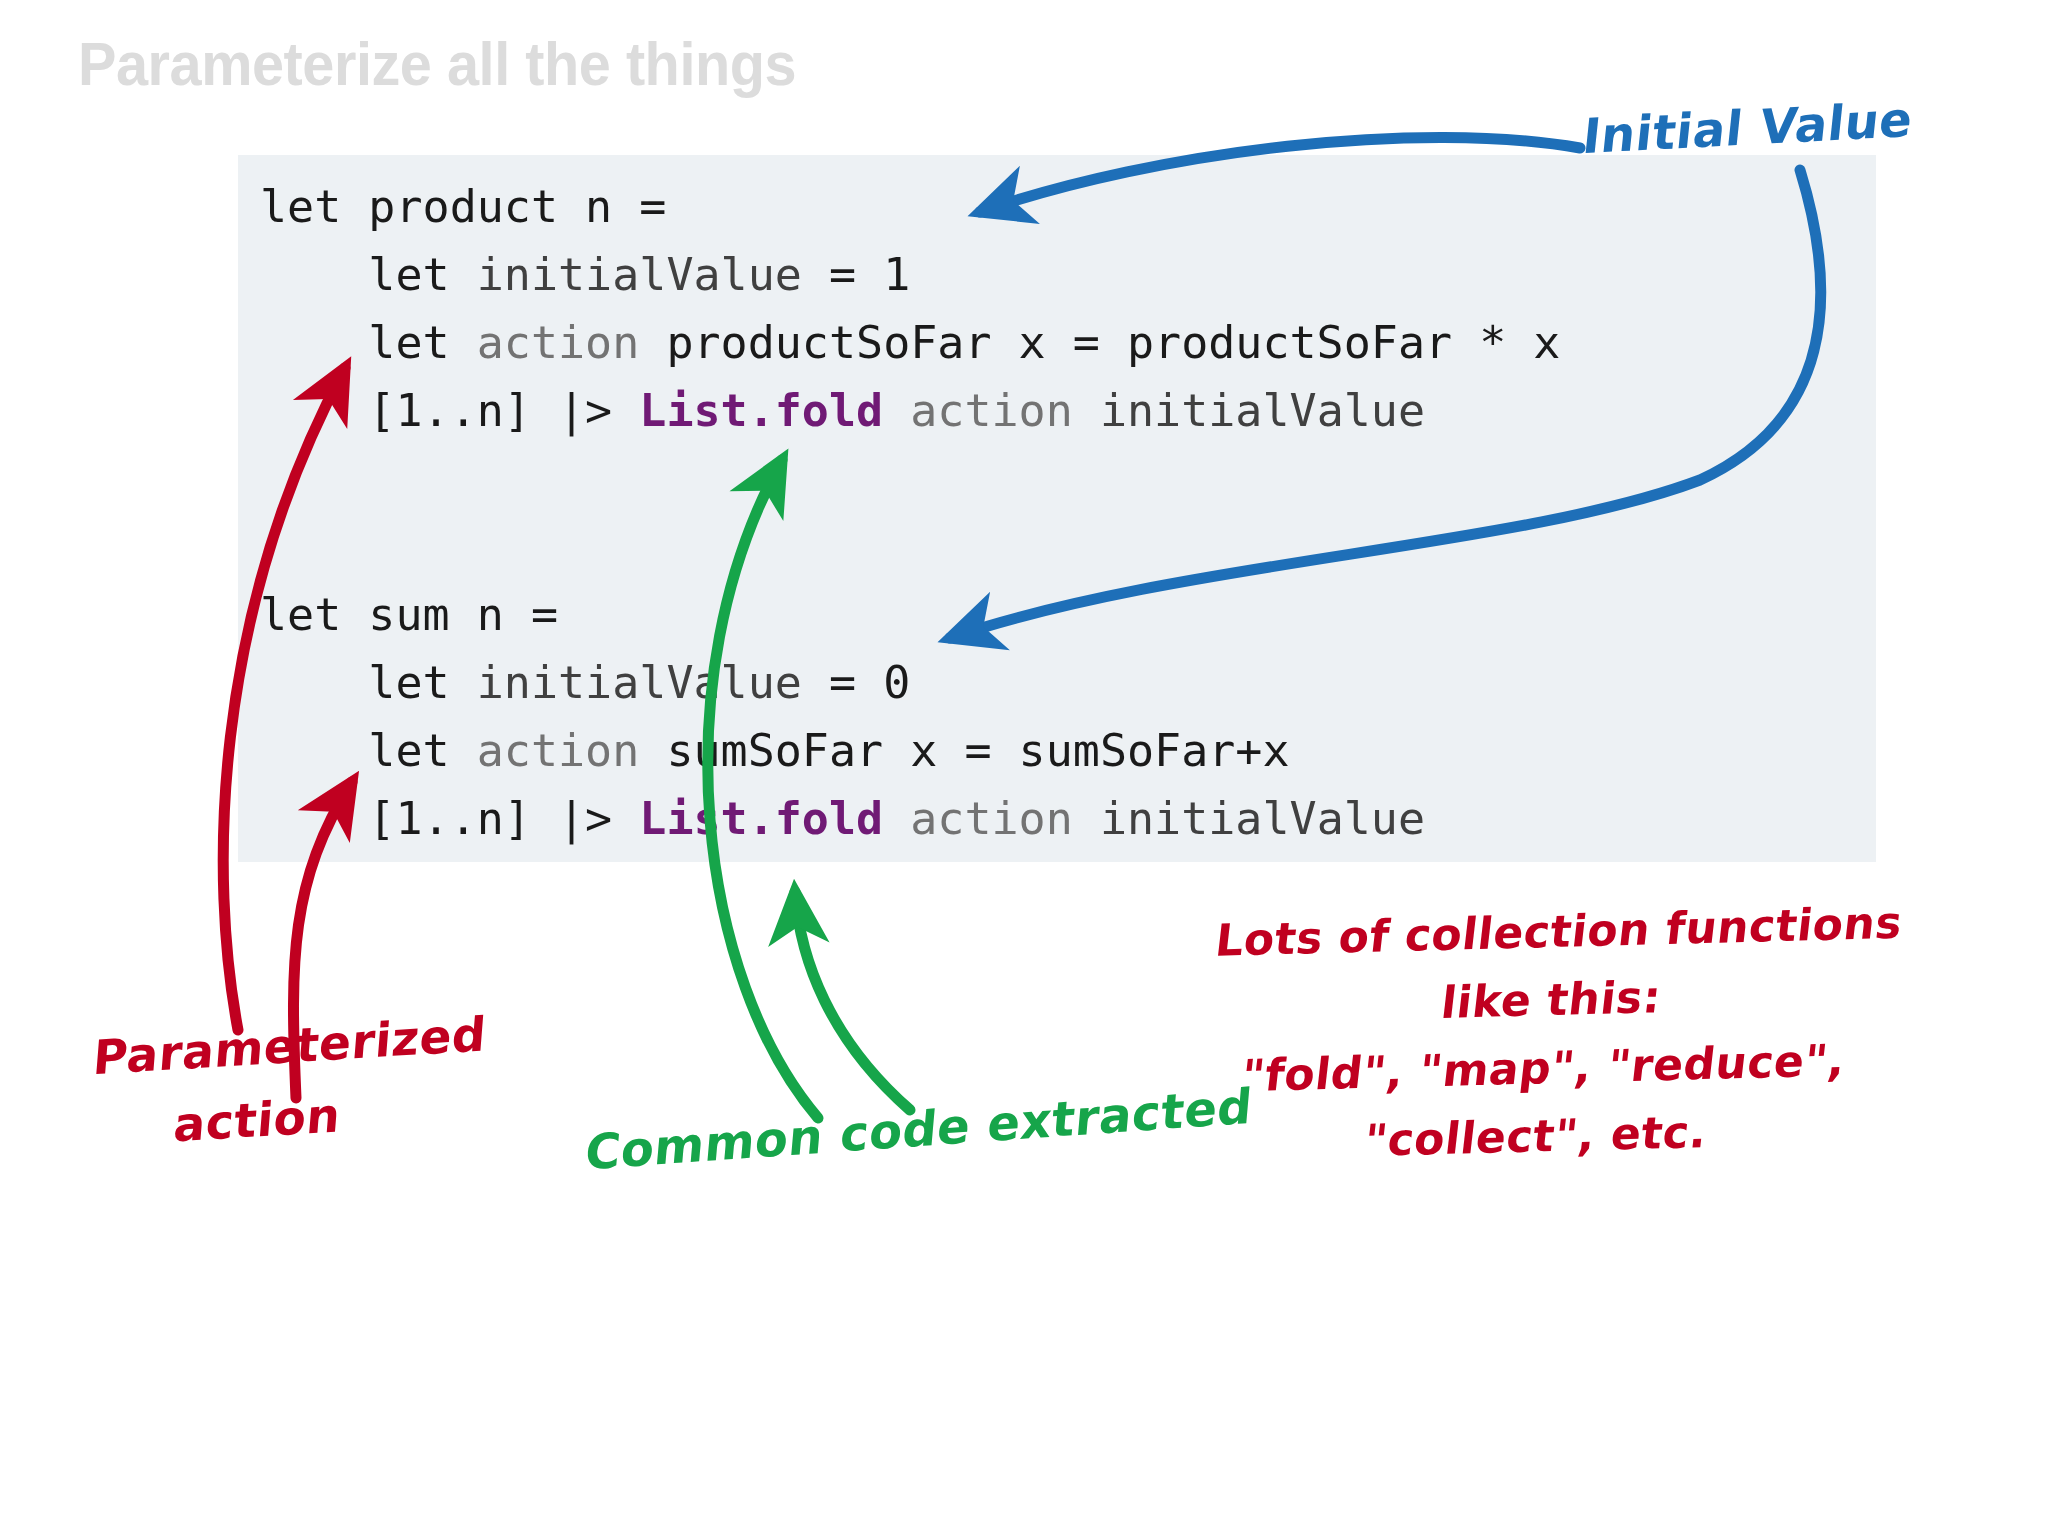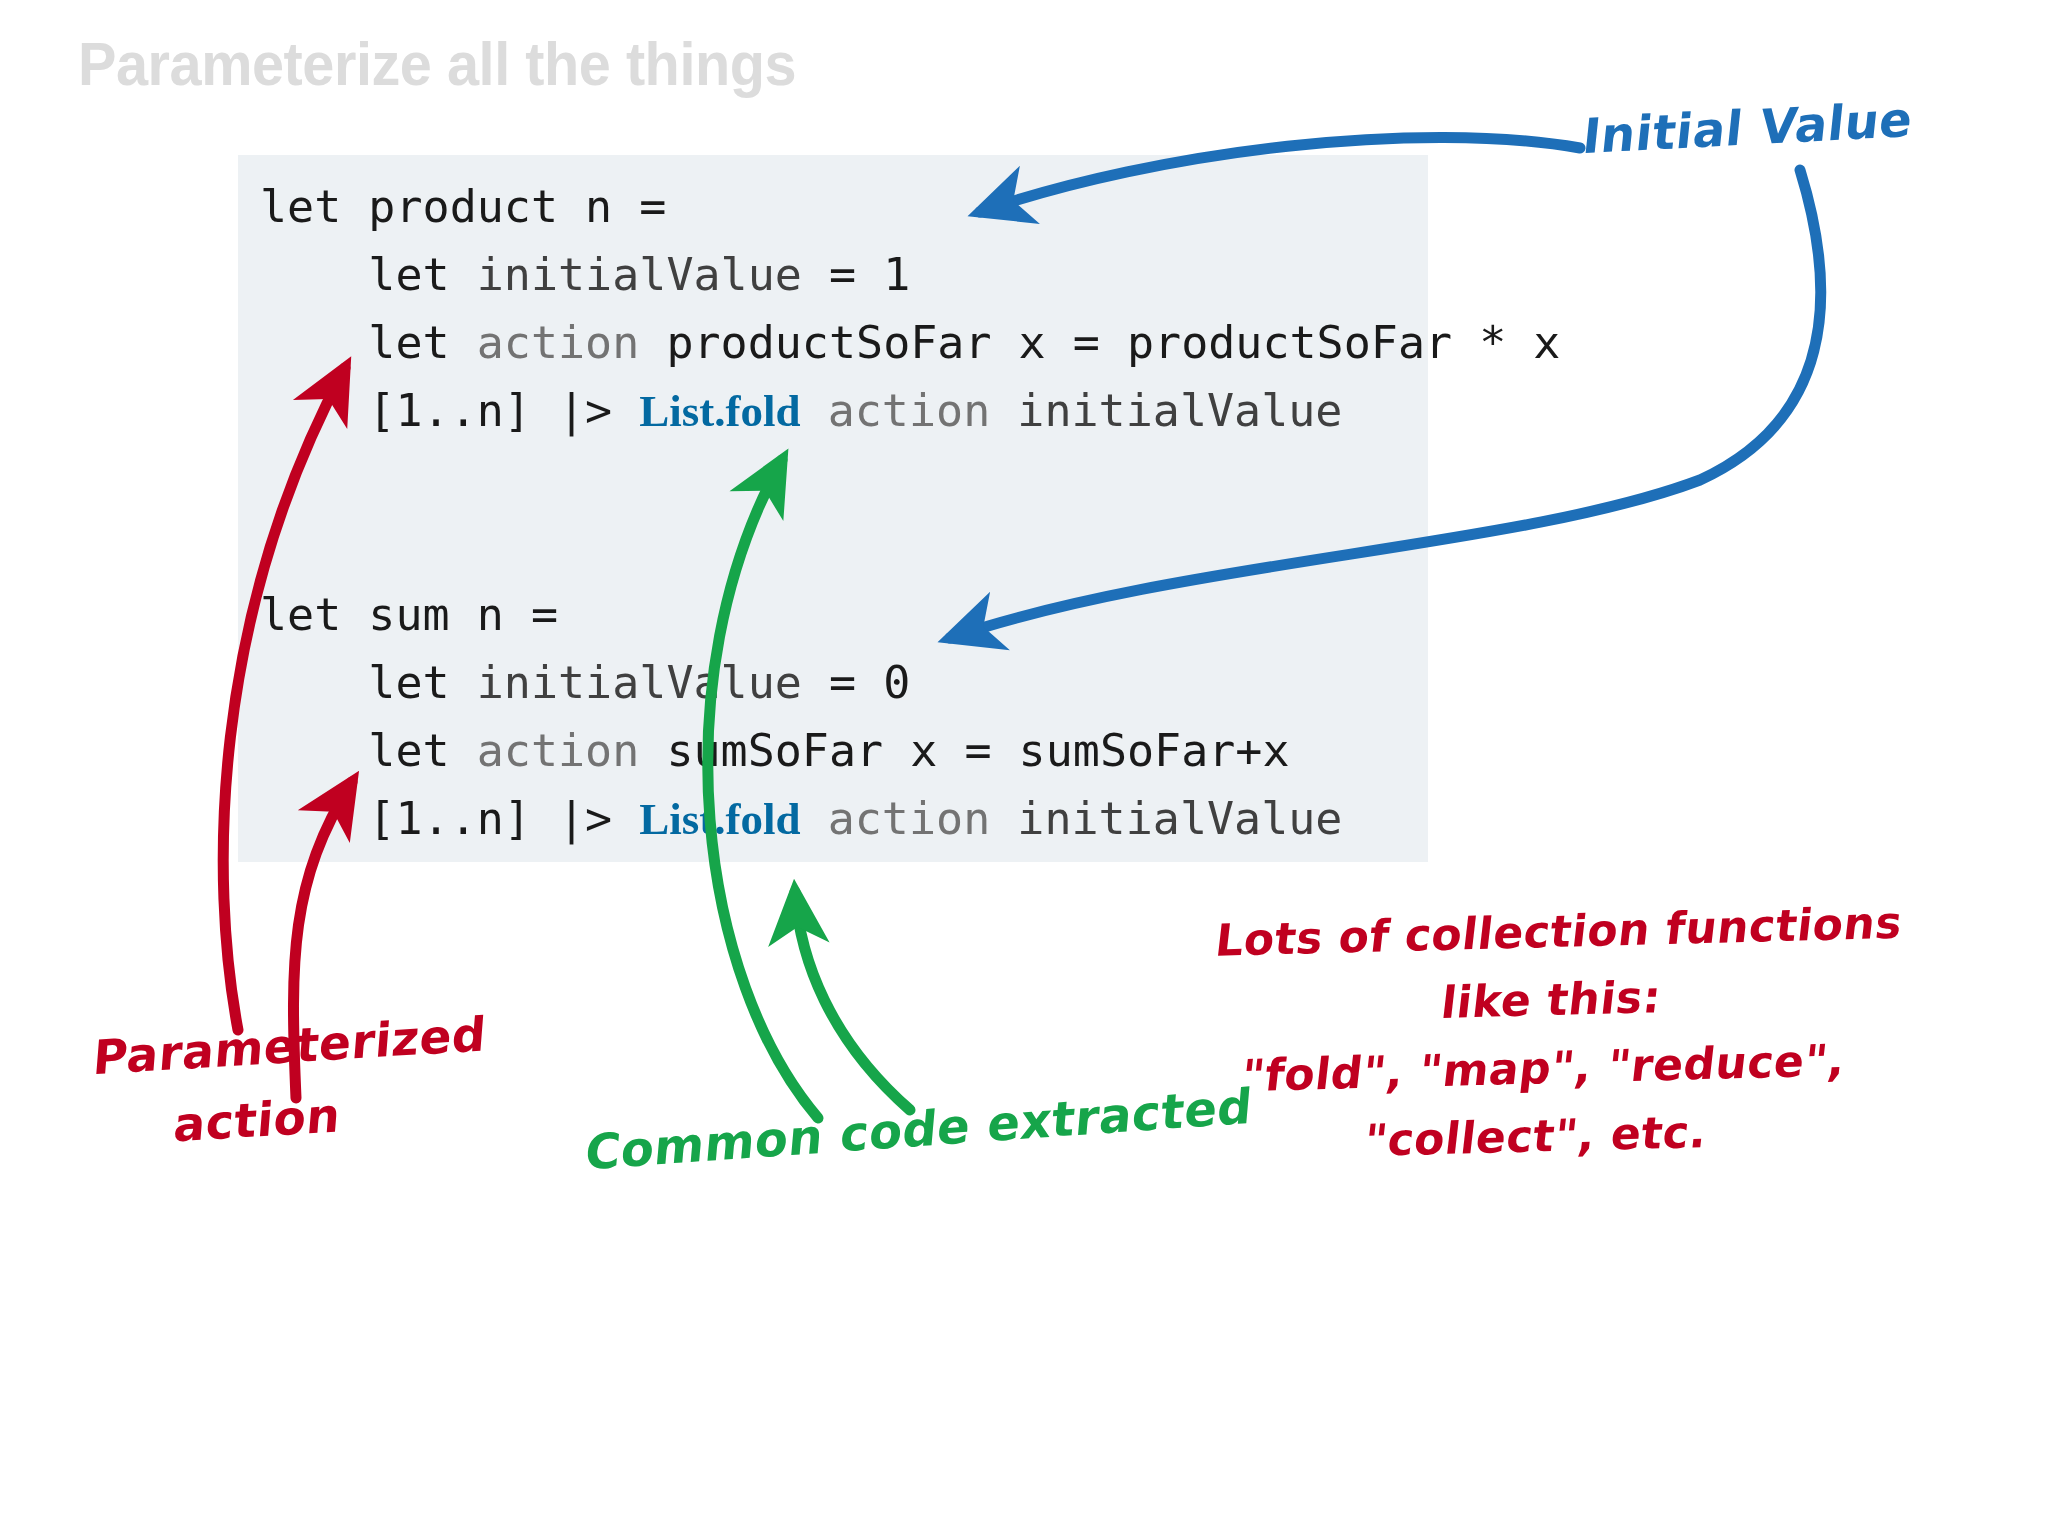--- a/index.html
+++ b/index.html
@@ -29,39 +29,39 @@
     white-space: nowrap;
     transform: scaleX(0.93);
     transform-origin: left top;
   }
 
   
   #code-block {
     position: absolute;
     left: 238px;
     top: 155px;
-    width: 1190px;
+    width: 1638px;
     height: 707px;
     background: #edf1f4;
   }
   #code-lines {
     position: absolute;
     left: 22px;
     top: 18px;
     font-family: "DejaVu Sans Mono", monospace;
     font-size: 45px;
     line-height: 68px;
     color: #1a1a1a;
     white-space: pre;
   }
   .code-line { white-space: pre; }
   .tok-plain  { color: #1a1a1a; }
   .tok-blue   { color: #404040; }
   .tok-red    { color: #737373; }
-  .tok-green  { color: #0369a1; font-weight: bold; font-family: Liberation Serif, serif; }
+  .tok-green  { color: #701a75; font-weight: bold; }
 
   
   .hand {
     position: absolute;
     font-family: "DejaVu Sans", sans-serif;
     font-weight: bold;
     white-space: nowrap;
     letter-spacing: 0.5px;
   }
   #anno-initial-value {

